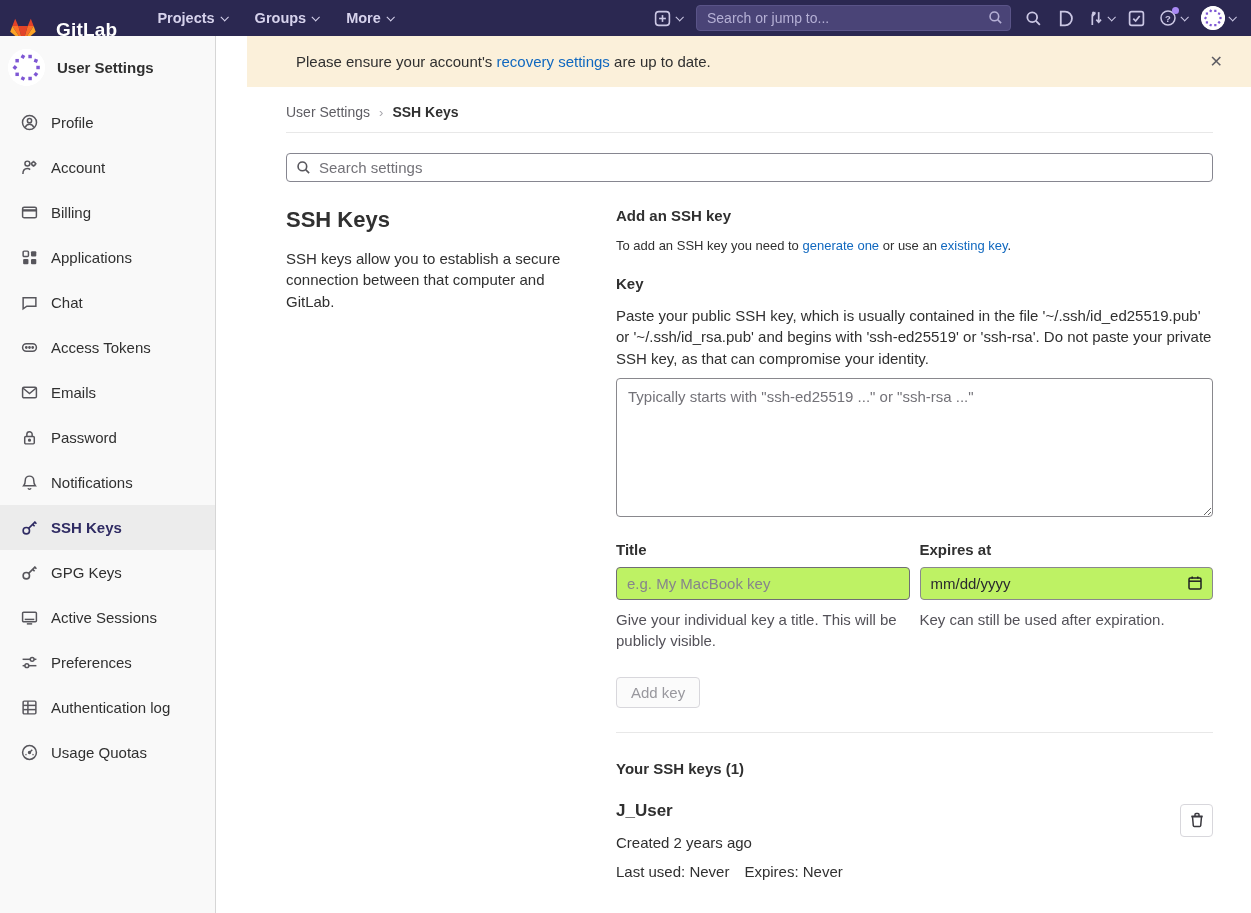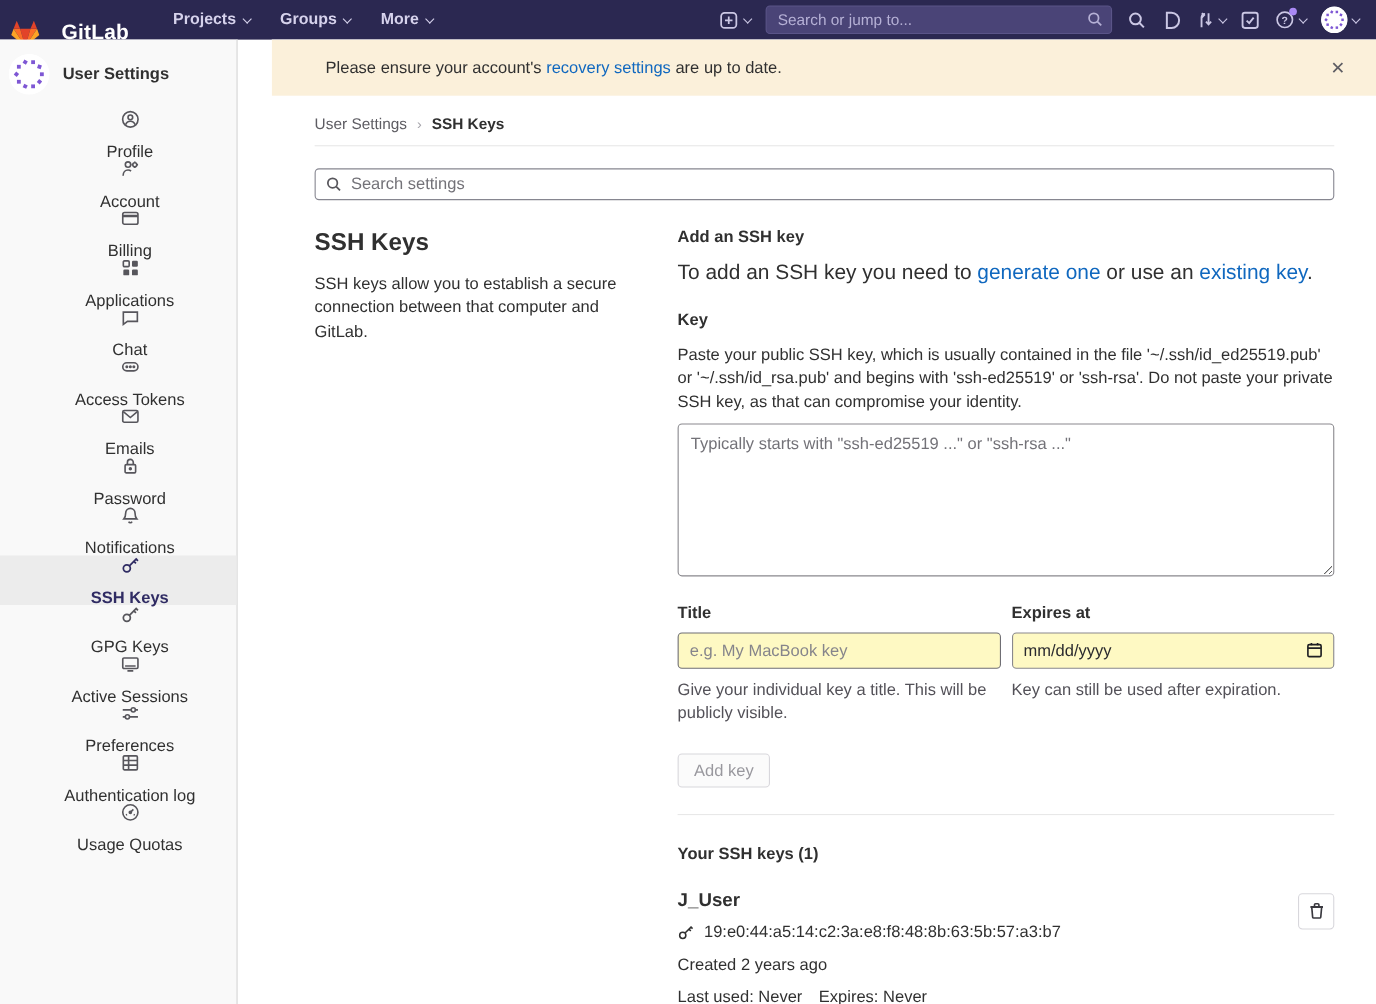--- a/index.html
+++ b/index.html
@@ -25,21 +25,21 @@
 
   
   .shell { display:flex; height:894px;gap:31px; }
 
   
   .sidebar { width:216px; background:#f9f9f9; border-right:1px solid #d6d6d6; flex-shrink:0; padding-top:13px; }
   .sb-head { display:flex; align-items:center; gap:12px; padding:0 12px 0 8px; margin-bottom:14px; }
   .avatar-md { width:37px; height:37px; border-radius:50%; background:#fff; overflow:hidden; flex-shrink:0; }
   .sb-title { font-size:15px; font-weight:700; color:#303030; }
   .sb-list { list-style:none; }
-  .sb-item { display:flex; align-items:center; gap:13px; height:45px; padding-left:21px; font-size:15px; color:#303030; cursor:pointer;flex-direction:column; }
+  .sb-item { display:flex; align-items:center; gap:13px; height:45px; padding-left:21px; font-size:15px; color:#303030; cursor:pointer; }
   .sb-item .ic { color:#57565c; display:flex; }
   .sb-item.active { background:#ececec; color:#2f2b63; font-weight:700; }
   .sb-item.active .ic { color:#2f2b63; }
 
   
   .content { flex:1; display:flex; flex-direction:column; overflow:hidden; background:#fff; }
   .alert { height:51px; background:#fbf0da; display:flex; align-items:center; padding:0 20px 0 49px; flex-shrink:0; }
   .alert a { color:#1068bf; text-decoration:none; cursor:pointer; }
   .alert-close { margin-left:auto; background:none; border:none; font-size:16px; color:#5e5d63; cursor:pointer; padding:4px 8px; font-family:inherit; }
 
@@ -55,32 +55,32 @@
   .settings-search input::placeholder { color:#737278; }
   .settings-search .mag { position:absolute; left:10px; top:7px; color:#57565c; }
 
   .cols { display:flex; margin-top:25px; gap:25px; }
   .col-left { width:305px; flex-shrink:0; }
   .col-left h1 { font-size:22px; font-weight:700; margin-bottom:15px; }
   .col-left p { font-size:15px; line-height:1.42; }
   .col-right { flex:1; }
 
   .h4 { font-size:15px; font-weight:700; }
-  .intro { margin-top:14px; font-size:19px; }
+  .intro { margin-top:14px; font-size:13px; }
   .intro a { color:#1068bf; text-decoration:none; cursor:pointer; }
   .lbl { font-size:15px; font-weight:700; margin-top:22px; }
   .keyhelp { margin-top:13px; font-size:15px; line-height:1.42; }
   textarea.keyarea { width:100%; height:139px; margin-top:9px; border:1px solid #89888d; border-radius:4px; padding:9px 11px; font-size:15px; font-family:inherit; color:#303030; resize:vertical; outline:none; }
   textarea.keyarea::placeholder { color:#737278; }
 
   .fields { display:flex; gap:10px; margin-top:21px; }
   .field { flex:1; }
   .field .flabel { font-size:15px; font-weight:700; }
   .field .fwrap { position:relative; margin-top:9px; }
-  .field input { width:100%; height:33px; border-radius:4px; padding:0 10px; font-size:15px; color:#303030; outline:none; font-family:inherit; background:#fef9c3; }
+  .field input { width:100%; height:33px; border-radius:4px; padding:0 10px; font-size:15px; color:#303030; outline:none; font-family:inherit; background:#bef264; }
   .in-title { border:1px solid #6f6e74; }
   .in-title::placeholder { color:#86858b; }
   .in-date { border:1px solid #89888d; padding-right:34px !important; }
   .in-date::placeholder { color:#2a2a2e; }
   .cal-ic { position:absolute; right:10px; top:8px; color:#1f1f23; }
   .fhelp { margin-top:9px; font-size:15px; line-height:1.4; color:#535158; }
 
   .addkey-btn { margin-top:26px; height:31px; padding:0 14px; background:#fbfbfb; border:1px solid #d8d7dc; border-radius:4px; font-size:15px; color:#99989e; font-family:inherit; cursor:not-allowed; }
   .sec-rule { border:none; border-top:1px solid #e8e8e8; margin-top:24px; }
   .keys-heading { margin-top:27px; font-size:15px; font-weight:700; }
@@ -459,31 +459,20 @@
             </div>
 
             <button class="addkey-btn">Add key</button>
 
             <hr class="sec-rule">
 
             <div class="keys-heading">Your SSH keys (1)</div>
 
             <div class="key-entry">
               <a class="key-name">J_User</a>
-              <div class="key-fp">
-                <span style="display:flex;color:#303030;">
-                  <svg width="15" height="15" viewBox="0 0 16 16" fill="none" stroke="currentColor" stroke-width="1.5">
-                      <circle cx="5" cy="11" r="3"></circle>
-                      <line x1="7.2" y1="8.8" x2="13.5" y2="2.5"></line>
-                      <line x1="11" y1="5" x2="12.8" y2="6.8"></line>
-                      <line x1="13" y1="3" x2="14.5" y2="4.5"></line>
-                    </svg>
-                </span>
-                <span>19:e0:44:a5:14:c2:3a:e8:f8:48:8b:63:5b:57:a3:b7</span>
-              </div>
               <div class="key-meta">Created 2 years ago</div>
               <div class="key-meta2">
                 <span>Last used: Never</span>
                 <span>Expires: Never</span>
               </div>
               <button class="trash-btn">
                 <span style="display:flex;">
                   <svg width="16" height="16" viewBox="0 0 16 16" fill="none" stroke="currentColor" stroke-width="1.5">
                       <path d="M3.5 4.5h9l-.8 9.2a1 1 0 0 1-1 .8H5.3a1 1 0 0 1-1-.8z"></path>
                       <line x1="2.3" y1="4.5" x2="13.7" y2="4.5" stroke-width="1.7"></line>

